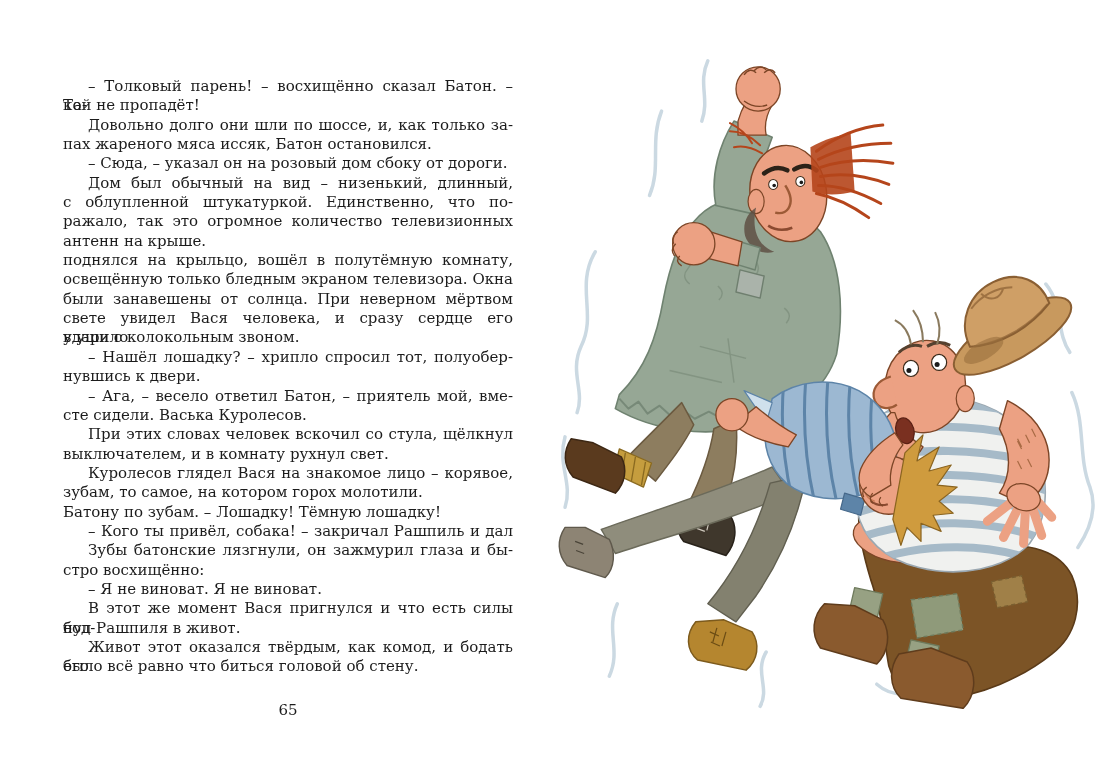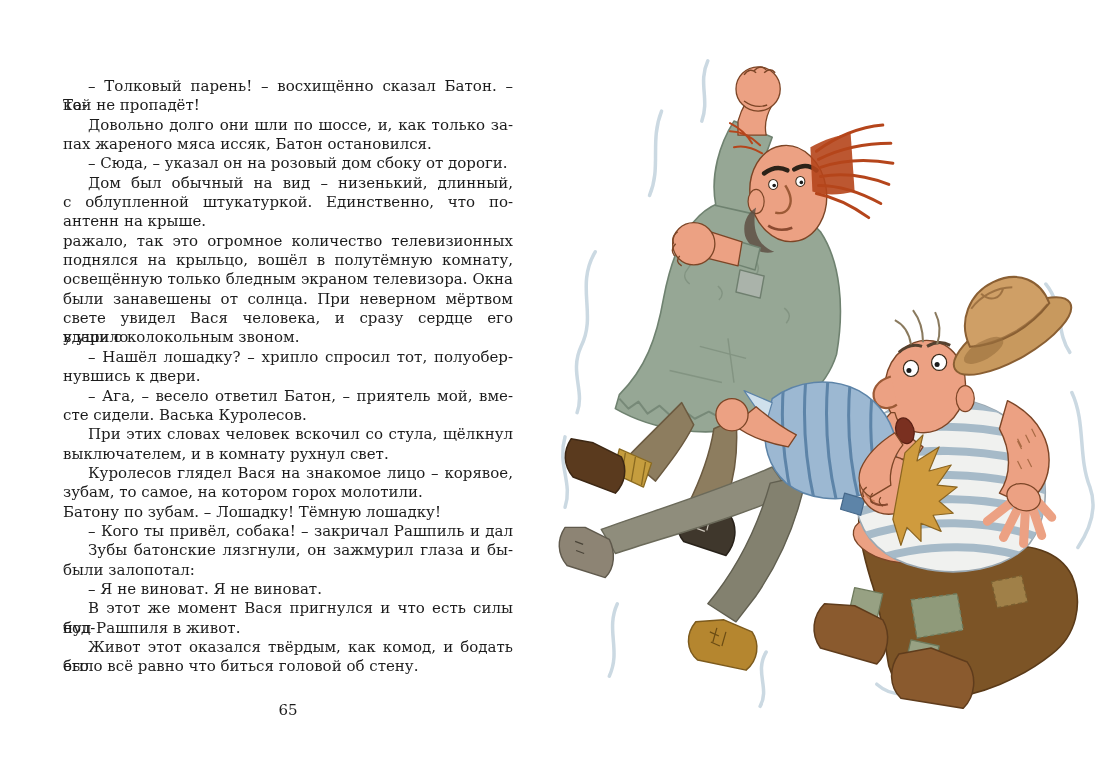--- a/index.html
+++ b/index.html
@@ -19,39 +19,39 @@
 <div class="book-page" style="background: rgb(255, 255, 255); color: rgb(28, 28, 28);">
 
   <div class="text-column">
       <div class="text-line first">– Толковый парень! – восхищённо сказал Батон. – Та-</div>
       <div class="text-line last">кой не пропадёт!</div>
       <div class="text-line first">Довольно долго они шли по шоссе, и, как только за-</div>
       <div class="text-line last">пах жареного мяса иссяк, Батон остановился.</div>
       <div class="text-line first last">– Сюда, – указал он на розовый дом сбоку от дороги.</div>
       <div class="text-line first">Дом был обычный на вид – низенький, длинный,</div>
       <div class="text-line">с облупленной штукатуркой. Единственно, что по-</div>
+      <div class="text-line">ражало, так это огромное количество телевизионных</div>
       <div class="text-line last">антенн на крыше.</div>
-      <div class="text-line">ражало, так это огромное количество телевизионных</div>
       <div class="text-line">поднялся на крыльцо, вошёл в полутёмную комнату,</div>
       <div class="text-line">освещённую только бледным экраном телевизора. Окна</div>
       <div class="text-line">были занавешены от солнца. При неверном мёртвом</div>
       <div class="text-line">свете увидел Вася человека, и сразу сердце его ударило</div>
       <div class="text-line last">в уши с колокольным звоном.</div>
       <div class="text-line first">– Нашёл лошадку? – хрипло спросил тот, полуобер-</div>
       <div class="text-line last">нувшись к двери.</div>
       <div class="text-line first">– Ага, – весело ответил Батон, – приятель мой, вме-</div>
       <div class="text-line last">сте сидели. Васька Куролесов.</div>
       <div class="text-line first">При этих словах человек вскочил со стула, щёлкнул</div>
       <div class="text-line last">выключателем, и в комнату рухнул свет.</div>
       <div class="text-line first">Куролесов глядел Вася на знакомое лицо – корявое,</div>
       <div class="text-line last">зубам, то самое, на котором горох молотили.</div>
       <div class="text-line last">Батону по зубам. – Лошадку! Тёмную лошадку!</div>
       <div class="text-line first">– Кого ты привёл, собака! – закричал Рашпиль и дал</div>
       <div class="text-line first">Зубы батонские лязгнули, он зажмурил глаза и бы-</div>
-      <div class="text-line last">были залопотал:</div>
+      <div class="text-line last">стро восхищённо:</div>
       <div class="text-line first last">– Я не виноват. Я не виноват.</div>
       <div class="text-line first">В этот же момент Вася пригнулся и что есть силы бод-</div>
       <div class="text-line last">нул Рашпиля в живот.</div>
       <div class="text-line first">Живот этот оказался твёрдым, как комод, и бодать его</div>
       <div class="text-line last">было всё равно что биться головой об стену.</div>
     </div>
 
   <div class="page-number">65</div>
 
   <div class="illustration">

